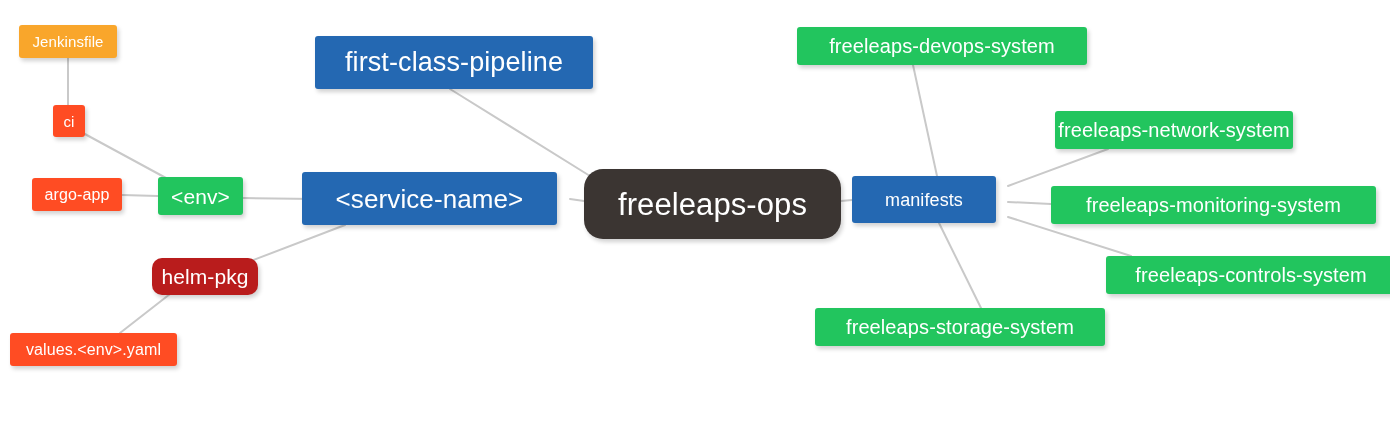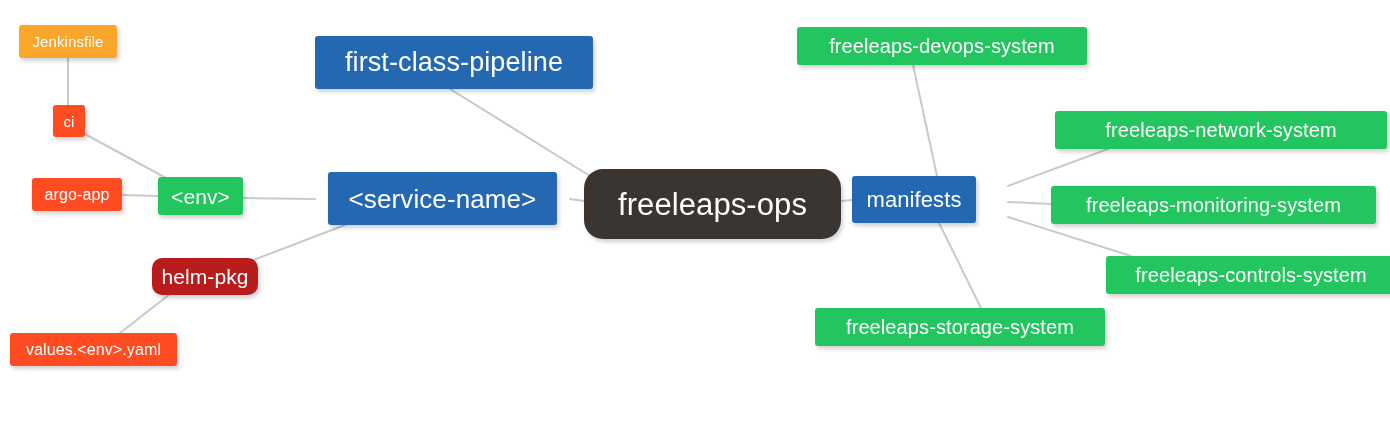--- a/index.html
+++ b/index.html
@@ -64,24 +64,24 @@
       <line x1="1008" y1="217" x2="1131" y2="256" stroke="#c9c9c9" stroke-width="2" stroke-linecap="round"></line>
       <line x1="939" y1="223" x2="981" y2="308" stroke="#c9c9c9" stroke-width="2" stroke-linecap="round"></line>
     </svg>
   <div id="node-layer">
       <div class="node" style="left: 584px; top: 169px; width: 257px; height: 70px; background: rgb(59, 53, 50); font-size: 31px; border-radius: 19px;">
         <span class="node-label">freeleaps-ops</span>
       </div>
       <div class="node" style="left: 315px; top: 36px; width: 278px; height: 53px; background: rgb(36, 104, 178); font-size: 27px;">
         <span class="node-label">first-class-pipeline</span>
       </div>
-      <div class="node" style="left: 328px; top: 172px; width: 229px; height: 53px; background: rgb(36, 104, 178); font-size: 26px;">
+      <div class="node" style="left: 302px; top: 172px; width: 255px; height: 53px; background: rgb(36, 104, 178); font-size: 26px;">
         <span class="node-label">&lt;service-name&gt;</span>
       </div>
-      <div class="node" style="left: 852px; top: 176px; width: 124px; height: 47px; background: rgb(36, 104, 178); font-size: 22px;">
+      <div class="node" style="left: 852px; top: 176px; width: 144px; height: 47px; background: rgb(36, 104, 178); font-size: 18px;">
         <span class="node-label">manifests</span>
       </div>
       <div class="node" style="left: 158px; top: 177px; width: 85px; height: 38px; background: rgb(34, 197, 94); font-size: 21px;">
         <span class="node-label">&lt;env&gt;</span>
       </div>
       <div class="node" style="left: 152px; top: 258px; width: 106px; height: 37px; background: #b91c1c; font-size: 21px; border-radius: 10px;">
         <span class="node-label">helm-pkg</span>
       </div>
       <div class="node" style="left: 19px; top: 25px; width: 98px; height: 33px; background: rgb(249, 166, 43); font-size: 15px;">
         <span class="node-label">Jenkinsfile</span>
@@ -91,21 +91,21 @@
       </div>
       <div class="node" style="left: 32px; top: 178px; width: 90px; height: 33px; background: rgb(255, 76, 35); font-size: 16px;">
         <span class="node-label">argo-app</span>
       </div>
       <div class="node" style="left: 10px; top: 333px; width: 167px; height: 33px; background: rgb(255, 76, 35); font-size: 16px;">
         <span class="node-label">values.&lt;env&gt;.yaml</span>
       </div>
       <div class="node" style="left: 797px; top: 27px; width: 290px; height: 38px; background: rgb(34, 197, 94); font-size: 20px; text-align: right;">
         <span class="node-label">freeleaps-devops-system</span>
       </div>
-      <div class="node" style="left: 1055px; top: 111px; width: 332px; height: 38px; background: rgb(34, 197, 94); font-size: 20px;">
+      <div class="node" style="left: 1055px; top: 111px; width: 238px; height: 38px; background: rgb(34, 197, 94); font-size: 20px;">
         <span class="node-label">freeleaps-network-system</span>
       </div>
       <div class="node" style="left: 1051px; top: 186px; width: 325px; height: 38px; background: rgb(34, 197, 94); font-size: 20px;">
         <span class="node-label">freeleaps-monitoring-system</span>
       </div>
       <div class="node" style="left: 1058px; top: 256px; width: 290px; height: 38px; background: rgb(34, 197, 94); font-size: 20px; margin-left: 48px;">
         <span class="node-label">freeleaps-controls-system</span>
       </div>
       <div class="node" style="left: 815px; top: 308px; width: 290px; height: 38px; background: rgb(34, 197, 94); font-size: 20px;">
         <span class="node-label">freeleaps-storage-system</span>

